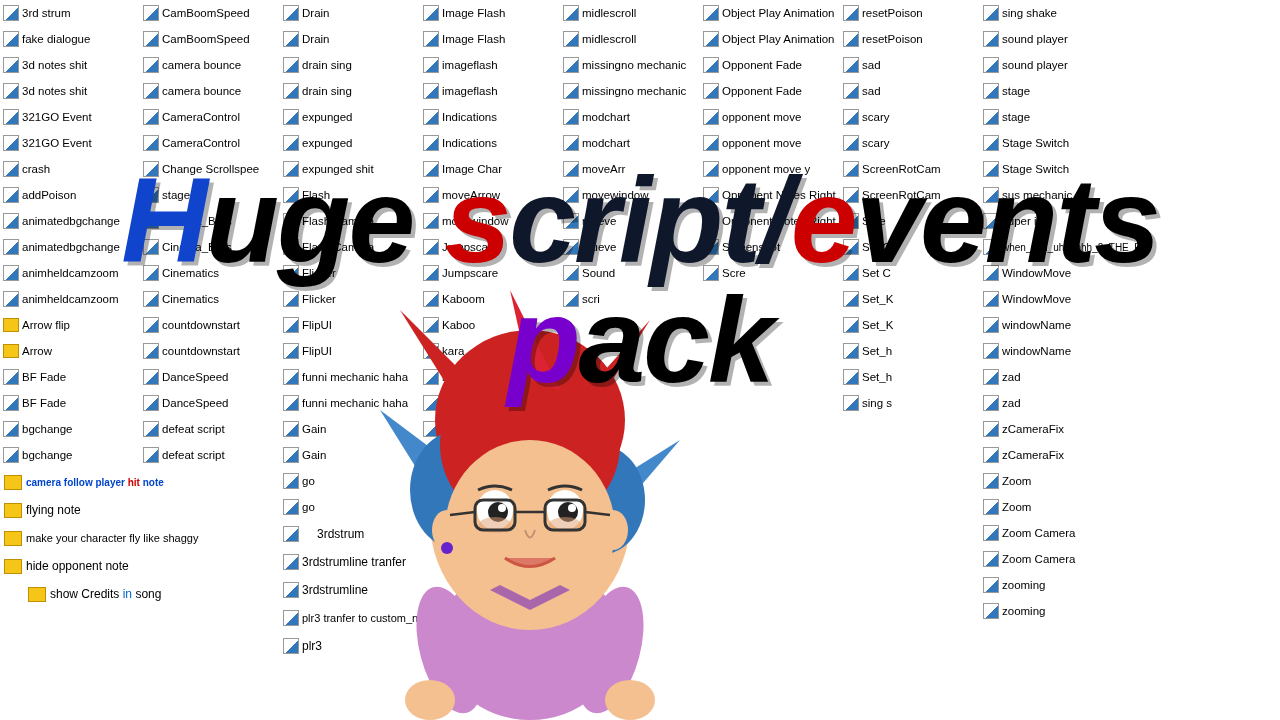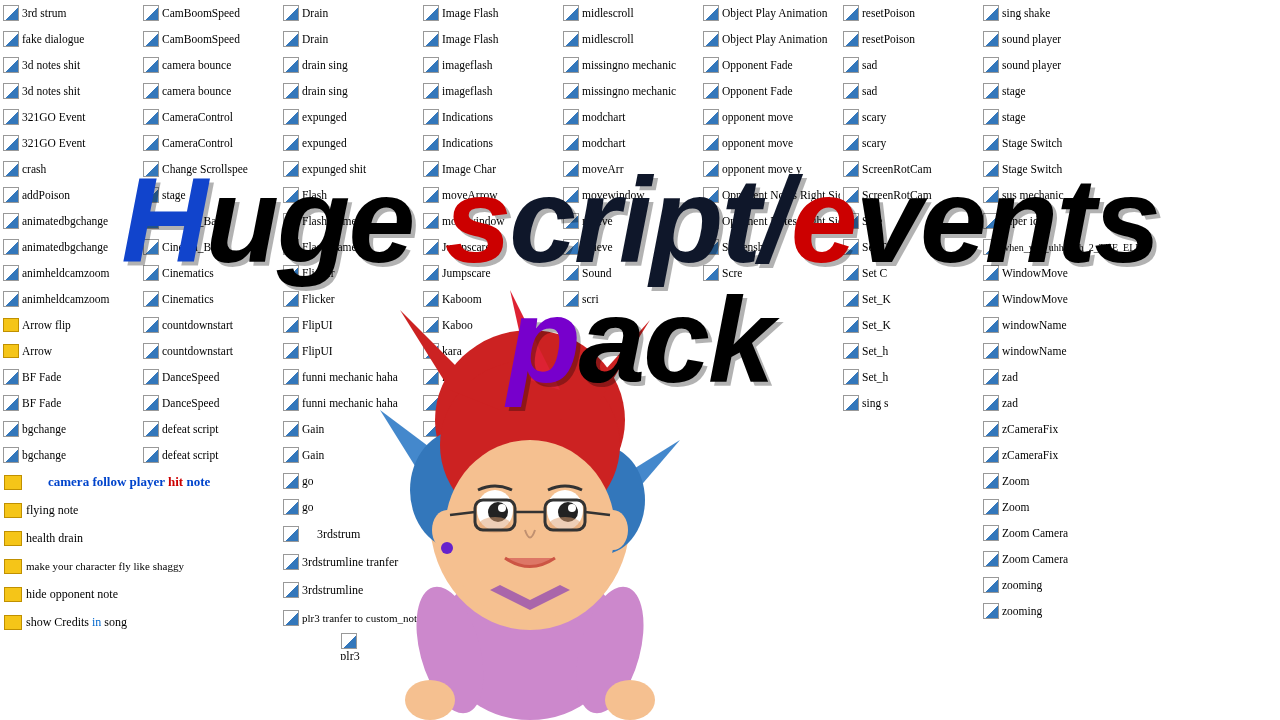--- a/index.html
+++ b/index.html
@@ -63,21 +63,20 @@
       height: 720px;
       display: flex;
       flex-wrap: wrap;
       align-content: flex-start;
     }
 
     .bg-col {
       width: 140px;
       display: flex;
       flex-direction: column;
-      font-family: Liberation Serif, serif;
     }
 
     .fi {
       display: flex;
       align-items: center;
       padding: 1px 3px;
       height: 26px;
       font-size: 11.5px;
       color: #000;
       white-space: nowrap;
@@ -193,41 +192,37 @@
       </div>
     <div class="fi">
         <div class="ico"></div>
         <span>bgchange</span>
       </div>
     <div class="fi">
         <div class="ico"></div>
         <span>bgchange</span>
       </div>
 
-    <div class="folder-row" style="font-size:13px;color:#0044cc;gap:22px;">
+    <div class="folder-row" style="font-size:10px;color:#0044cc;">
         <div class="ico-y"></div>
         <span><b>camera follow player <span style="color:#cc0000">hit</span> note</b></span>
       </div>
     <div class="folder-row" style="font-size:12px;">
         <div class="ico-y"></div>
         <span>flying note</span>
       </div>
-    <div class="folder-row" style="font-size:12px;">
-        <div class="ico-y"></div>
-        <span>health drain</span>
-      </div>
     <div class="folder-row" style="font-size:11px;">
         <div class="ico-y"></div>
         <span>make your character fly like shaggy</span>
       </div>
     <div class="folder-row" style="font-size:12px;">
         <div class="ico-y"></div>
         <span>hide opponent note</span>
       </div>
-    <div class="folder-row" style="font-size:12px;">
+    <div class="folder-row" style="font-size:12px;margin-left:24px;">
         <div class="ico-y"></div>
         <span>show Credits <span style="color:#0066cc">in</span> song</span>
       </div>
   </div>
 
   <div class="bg-col">
     <div class="fi">
         <div class="ico"></div>
         <span>CamBoomSpeed</span>
       </div>
@@ -391,21 +386,21 @@
         <span>3rdstrumline tranfer</span>
       </div>
     <div class="fi" style="height:28px;font-size:12px;">
         <div class="ico"></div>
         <span>3rdstrumline</span>
       </div>
     <div class="fi" style="height:28px;font-size:11px;">
         <div class="ico"></div>
         <span>plr3 tranfer to custom_notetypes</span>
       </div>
-    <div class="fi" style="height:28px;font-size:12px;flex-direction:column;">
+    <div class="fi" style="height:28px;font-size:12px;">
         <div class="ico"></div>
         <span>plr3</span>
       </div>
   </div>
 
   <div class="bg-col">
     <div class="fi">
         <div class="ico"></div>
         <span>Image Flash</span>
       </div>

